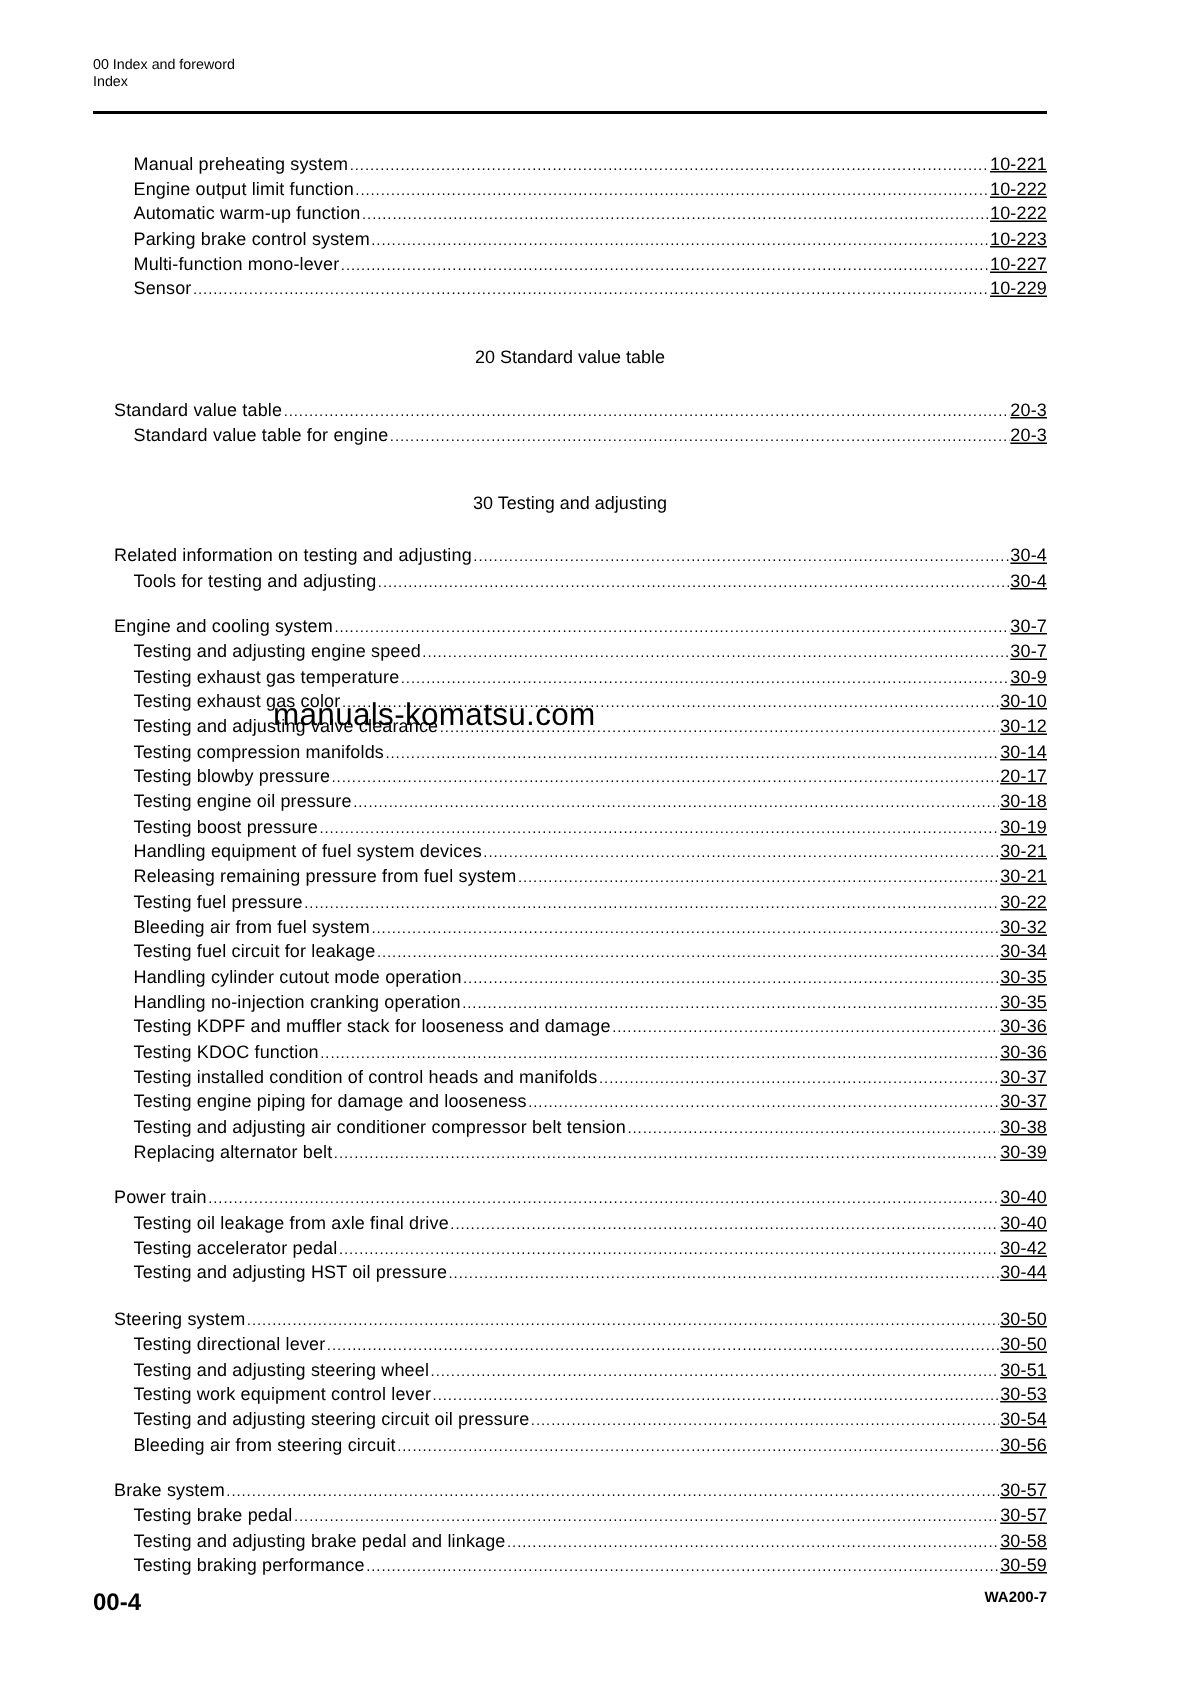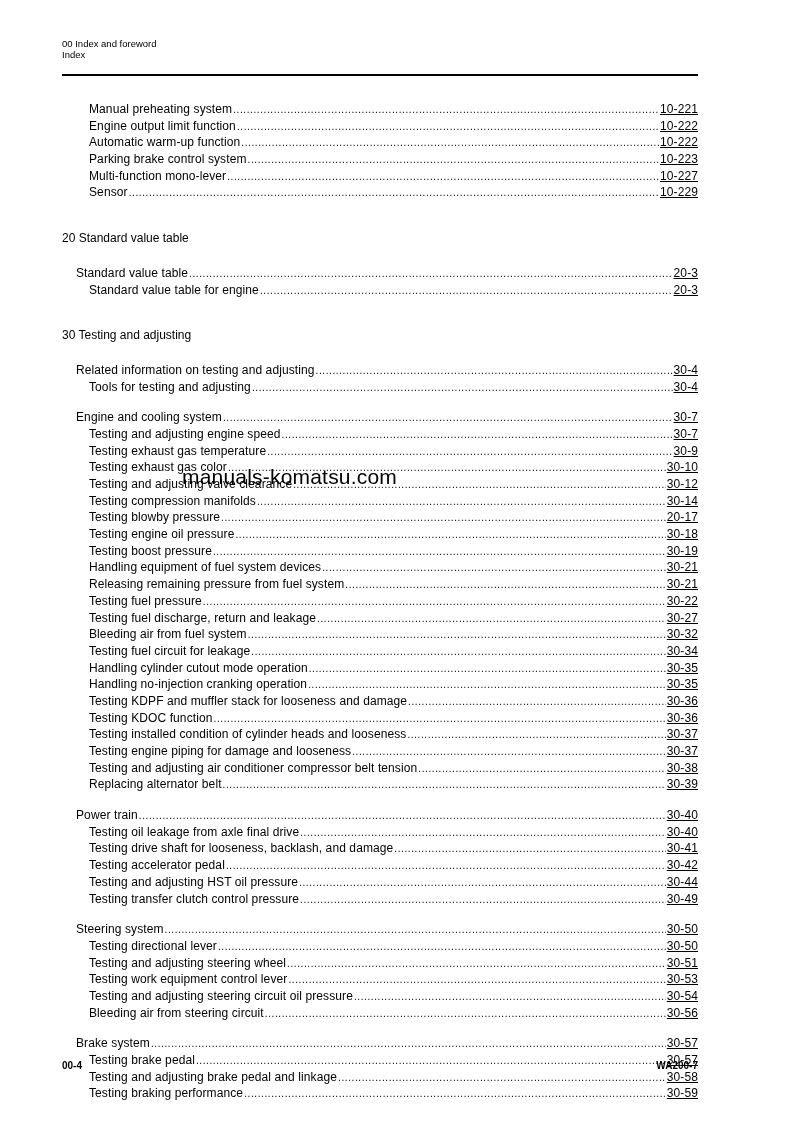--- a/index.html
+++ b/index.html
@@ -8,25 +8,25 @@
     .hdr { position: absolute; left: 62px; top: 38px; font-size: 9.5px; line-height: 11px; }
     .hdr-rule { position: absolute; left: 62px; top: 74px; width: 636px; height: 2px; background: #000; }
     .toc { position: absolute; left: 62px; top: 102px; width: 636px; }
     .row { display: flex; align-items: baseline; height: 16.7px; font-size: 12px; letter-spacing: 0.1px; white-space: nowrap; justify-content: center; }
     .row.l1 { padding-left: 14px; margin-top: 14px; }
     .row.l2 { padding-left: 27px; }
     .row .t { flex: 0 0 auto; }
     .row .d { flex: 1 1 auto; overflow: hidden; margin: 0 1px; }
     .row .d::before { content: "........................................................................................................................................................................................................................................................"; letter-spacing: 0.6px; font-size: 10px; }
     .row .p { flex: 0 0 auto; text-align: right; text-decoration: underline; }
-    .sec { font-size: 12px; height: 16.7px; line-height: 16.7px; }
+    .sec { font-size: 12px; height: 16.7px; line-height: 16.7px; text-align: center; }
     .gap-big { height: 28px; }
     .gap-sec { height: 5px; }
     .watermark { position: absolute; left: 182px; top: 465px; font-size: 21px; color: #000000; letter-spacing: 0.2px; }
-    .footer-l { position: absolute; left: 62px; top: 1060px; font-size: 10px; font-weight: bold; }
+    .footer-l { position: absolute; left: 62px; top: 1060px; font-size: 16px; font-weight: bold; }
     .footer-r { position: absolute; right: 96px; top: 1060px; font-size: 10px; font-weight: bold; margin-left: 24px; }
   </style>
 </head>
 <body>
 
 <div class="hdr">
   <div>00 Index and foreword</div>
   <div>Index</div>
 </div>
 <div class="hdr-rule"></div>
@@ -146,25 +146,20 @@
         <span class="t">Releasing remaining pressure from fuel system</span>
         <span class="d"></span>
         <span class="p">30-21</span>
       </div>
       <div class="row l2">
         <span class="t">Testing fuel pressure</span>
         <span class="d"></span>
         <span class="p">30-22</span>
       </div>
       <div class="row l2">
-        <span class="t">Testing fuel discharge, return and leakage</span>
-        <span class="d"></span>
-        <span class="p">30-27</span>
-      </div>
-      <div class="row l2">
         <span class="t">Bleeding air from fuel system</span>
         <span class="d"></span>
         <span class="p">30-32</span>
       </div>
       <div class="row l2">
         <span class="t">Testing fuel circuit for leakage</span>
         <span class="d"></span>
         <span class="p">30-34</span>
       </div>
       <div class="row l2">
@@ -181,21 +176,21 @@
         <span class="t">Testing KDPF and muffler stack for looseness and damage</span>
         <span class="d"></span>
         <span class="p">30-36</span>
       </div>
       <div class="row l2">
         <span class="t">Testing KDOC function</span>
         <span class="d"></span>
         <span class="p">30-36</span>
       </div>
       <div class="row l2">
-        <span class="t">Testing installed condition of cylinder heads and looseness</span>
+        <span class="t">Testing installed condition of control heads and manifolds</span>
         <span class="d"></span>
         <span class="p">30-37</span>
       </div>
       <div class="row l2">
         <span class="t">Testing engine piping for damage and looseness</span>
         <span class="d"></span>
         <span class="p">30-37</span>
       </div>
       <div class="row l2">
         <span class="t">Testing and adjusting air conditioner compressor belt tension</span>
@@ -211,38 +206,28 @@
         <span class="t">Power train</span>
         <span class="d"></span>
         <span class="p">30-40</span>
       </div>
       <div class="row l2">
         <span class="t">Testing oil leakage from axle final drive</span>
         <span class="d"></span>
         <span class="p">30-40</span>
       </div>
       <div class="row l2">
-        <span class="t">Testing drive shaft for looseness, backlash, and damage</span>
-        <span class="d"></span>
-        <span class="p">30-41</span>
-      </div>
-      <div class="row l2">
         <span class="t">Testing accelerator pedal</span>
         <span class="d"></span>
         <span class="p">30-42</span>
       </div>
       <div class="row l2">
         <span class="t">Testing and adjusting HST oil pressure</span>
         <span class="d"></span>
         <span class="p">30-44</span>
-      </div>
-      <div class="row l2">
-        <span class="t">Testing transfer clutch control pressure</span>
-        <span class="d"></span>
-        <span class="p">30-49</span>
       </div>
       <div class="row l1">
         <span class="t">Steering system</span>
         <span class="d"></span>
         <span class="p">30-50</span>
       </div>
       <div class="row l2">
         <span class="t">Testing directional lever</span>
         <span class="d"></span>
         <span class="p">30-50</span>

